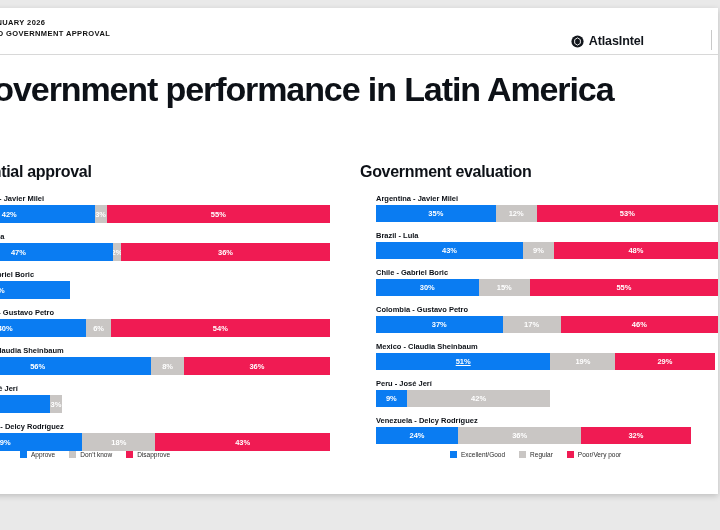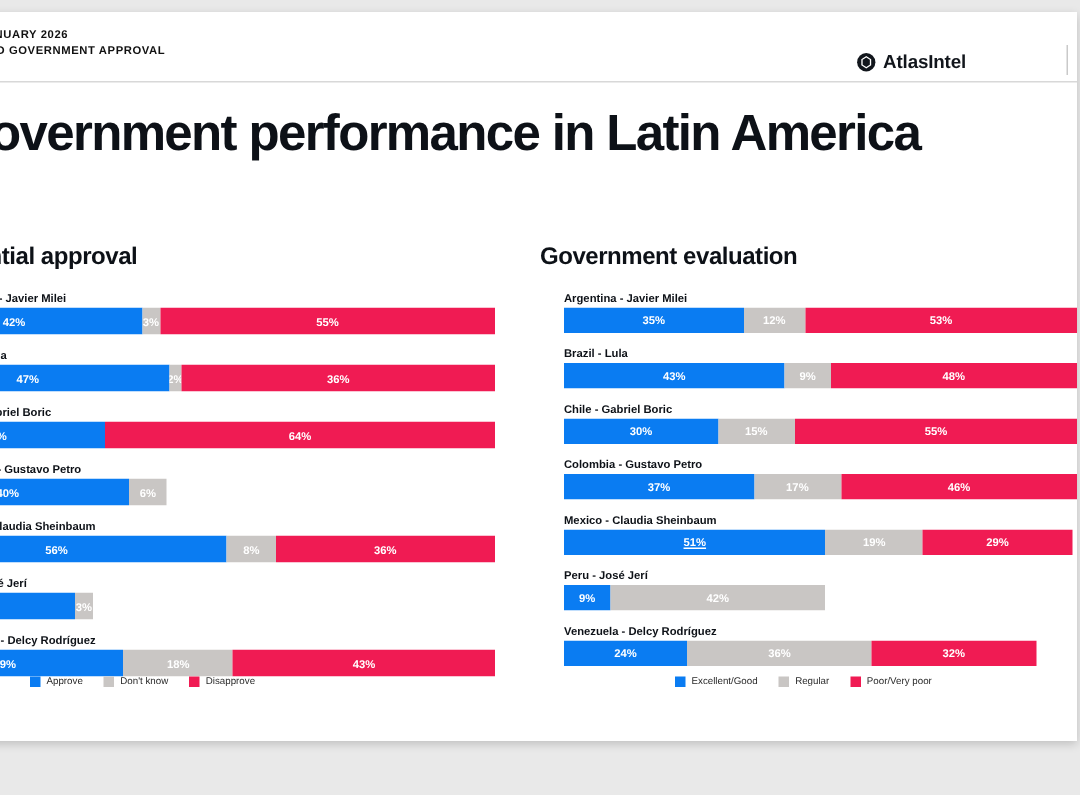--- a/index.html
+++ b/index.html
@@ -201,28 +201,28 @@
           <div class="seg approve" style="width: 47%;">47%</div>
           <div class="seg dk" style="width: 2%;">2%</div>
           <div class="seg disapprove" style="width: 52%;">36%</div>
         </div>
       </div>
       <div class="row">
         <div class="row-label">Chile - Gabriel Boric</div>
         <div class="bar">
           <div class="seg approve" style="width: 36%;">36%</div>
           <div class="seg dk" style="width: 0%;">0%</div>
-          <div class="seg disapprove" style="width: 64%;">64%</div>
         </div>
       </div>
       <div class="row">
         <div class="row-label">Colombia - Gustavo Petro</div>
         <div class="bar">
           <div class="seg approve" style="width: 40%;">40%</div>
           <div class="seg dk" style="width: 6%;">6%</div>
+          <div class="seg disapprove" style="width: 54%;">54%</div>
         </div>
       </div>
       <div class="row">
         <div class="row-label">Mexico - Claudia Sheinbaum</div>
         <div class="bar">
           <div class="seg approve" style="width: 56%;">56%</div>
           <div class="seg dk" style="width: 8%;">8%</div>
           <div class="seg disapprove" style="width: 36%;">36%</div>
         </div>
       </div>

